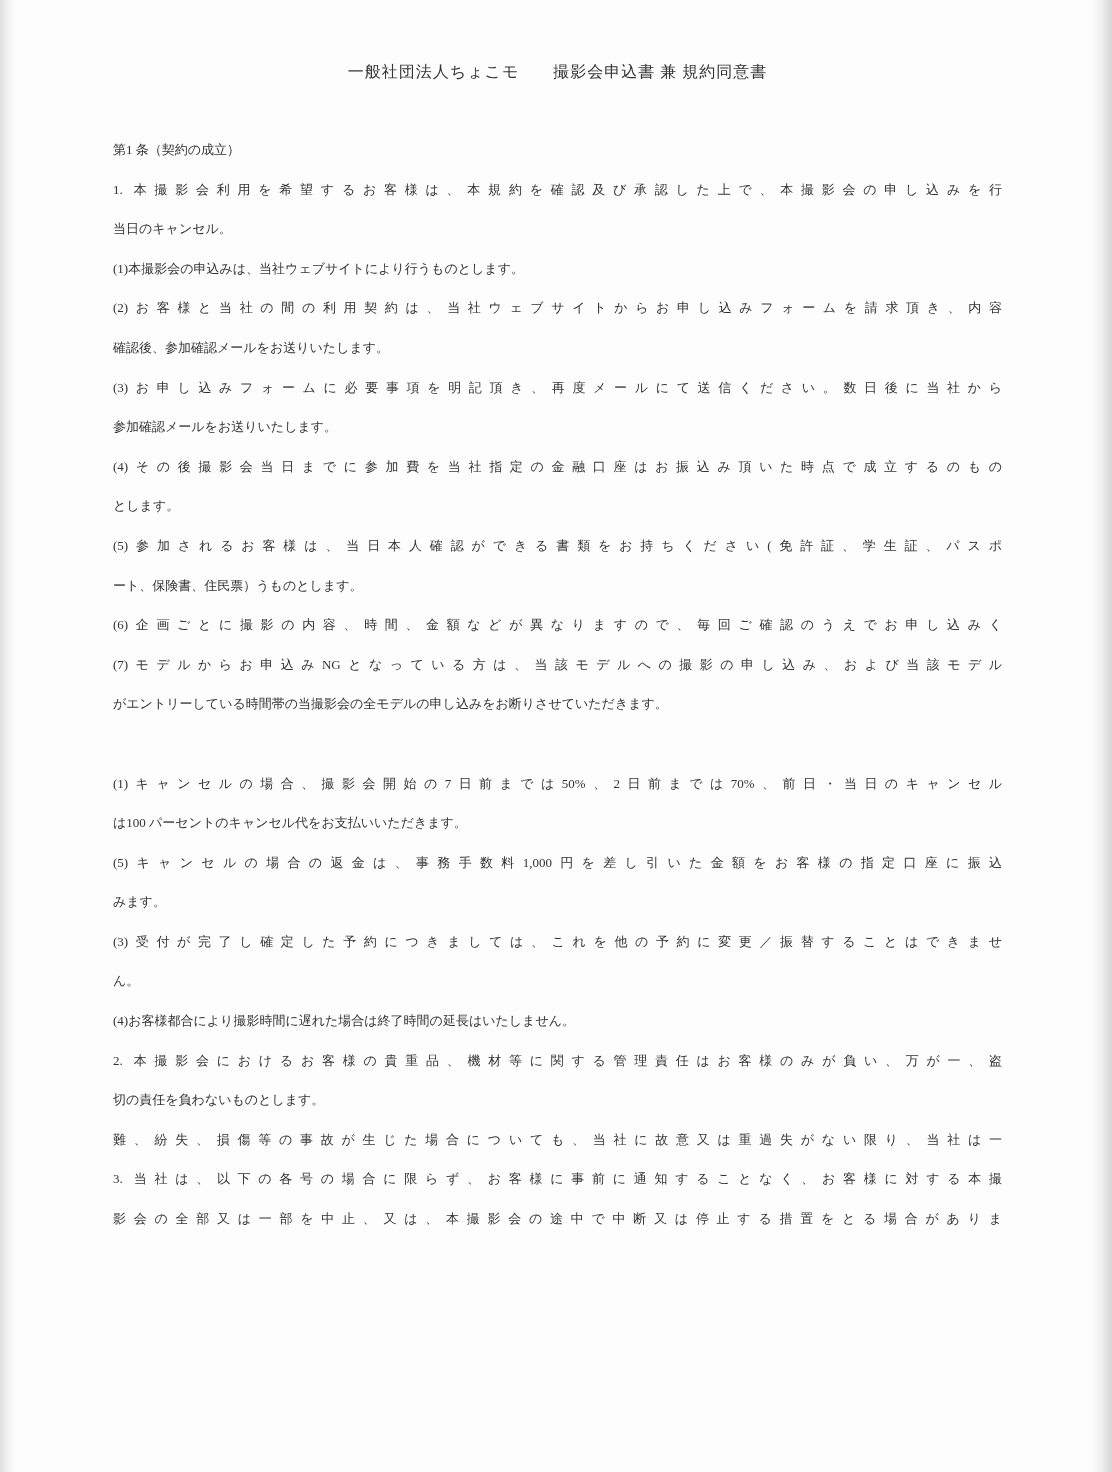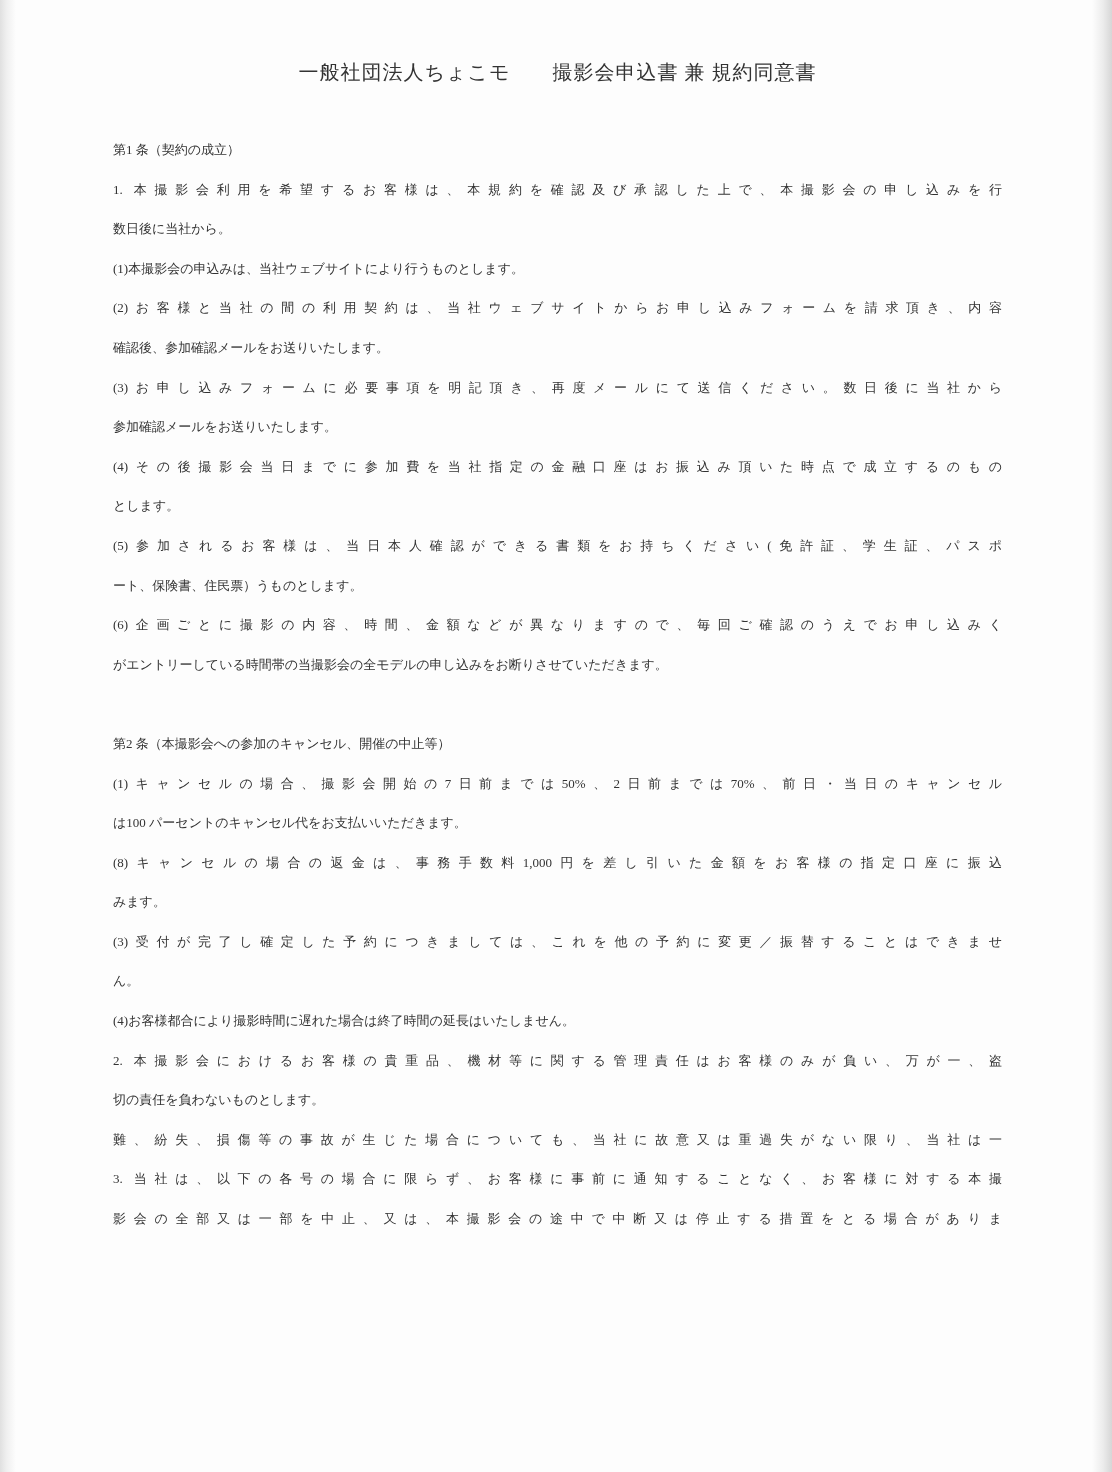--- a/index.html
+++ b/index.html
@@ -30,21 +30,21 @@
   .edge-right {
     right: 0;
     width: 20px;
     background: linear-gradient(to left, #d6d6d6 0%, #ececec 45%, #fdfdfd 100%);
   }
   .doc {
     padding: 52px 110px 0 113px;
   }
   .title {
     text-align: center;
-    font-size: 20px;
+    font-size: 16px;
     line-height: 40px;
     letter-spacing: 1px;
     margin-bottom: 38px;
     white-space: pre;
   }
   .line {
     font-size: 13px;
     line-height: 39.6px;
     white-space: nowrap;
   }
@@ -64,39 +64,39 @@
 <div class="edge edge-left"></div>
 <div class="edge edge-right"></div>
 
 <div class="doc">
 
   <div class="title">一般社団法人ちょこモ　　撮影会申込書 兼 規約同意書</div>
 
   <section>
     <div class="line">第1 条（契約の成立）</div>
     <div class="line f">1. 本撮影会利用を希望するお客様は、本規約を確認及び承認した上で、本撮影会の申し込みを行</div>
-    <div class="line">数日後に当社から。</div>
+    <div class="line">当日のキャンセル。</div>
     <div class="line">(1)本撮影会の申込みは、当社ウェブサイトにより行うものとします。</div>
     <div class="line f">(2)お客様と当社の間の利用契約は、当社ウェブサイトからお申し込みフォームを請求頂き、内容</div>
     <div class="line">確認後、参加確認メールをお送りいたします。</div>
     <div class="line f">(3)お申し込みフォームに必要事項を明記頂き、再度メールにて送信ください。数日後に当社から</div>
     <div class="line">参加確認メールをお送りいたします。</div>
     <div class="line f">(4)その後撮影会当日までに参加費を当社指定の金融口座はお振込み頂いた時点で成立するのもの</div>
     <div class="line">とします。</div>
     <div class="line f">(5)参加されるお客様は、当日本人確認ができる書類をお持ちください(免許証、学生証、パスポ</div>
     <div class="line">ート、保険書、住民票）うものとします。</div>
     <div class="line f">(6)企画ごとに撮影の内容、時間、金額などが異なりますので、毎回ご確認のうえでお申し込みく</div>
+    <div class="line f">(7)モデルからお申込みNGとなっている方は、当該モデルへの撮影の申し込み、および当該モデル</div>
     <div class="line">がエントリーしている時間帯の当撮影会の全モデルの申し込みをお断りさせていただきます。</div>
   </section>
 
   <section class="article-2">
-    <div class="line">第2 条（本撮影会への参加のキャンセル、開催の中止等）</div>
     <div class="line f">(1)キャンセルの場合、撮影会開始の7日前までは50%、2日前までは70%、前日・当日のキャンセル</div>
     <div class="line">は100 パーセントのキャンセル代をお支払いいただきます。</div>
-    <div class="line f">(8)キャンセルの場合の返金は、事務手数料1,000円を差し引いた金額をお客様の指定口座に振込</div>
+    <div class="line f">(5)キャンセルの場合の返金は、事務手数料1,000円を差し引いた金額をお客様の指定口座に振込</div>
     <div class="line">みます。</div>
     <div class="line f">(3)受付が完了し確定した予約につきましては、これを他の予約に変更／振替することはできませ</div>
     <div class="line">ん。</div>
     <div class="line">(4)お客様都合により撮影時間に遅れた場合は終了時間の延長はいたしません。</div>
     <div class="line f">2. 本撮影会におけるお客様の貴重品、機材等に関する管理責任はお客様のみが負い、万が一、盗</div>
     <div class="line">切の責任を負わないものとします。</div>
     <div class="line f">難、紛失、損傷等の事故が生じた場合についても、当社に故意又は重過失がない限り、当社は一</div>
     <div class="line f">3. 当社は、以下の各号の場合に限らず、お客様に事前に通知することなく、お客様に対する本撮</div>
     <div class="line f">影会の全部又は一部を中止、又は、本撮影会の途中で中断又は停止する措置をとる場合がありま</div>
   </section>

